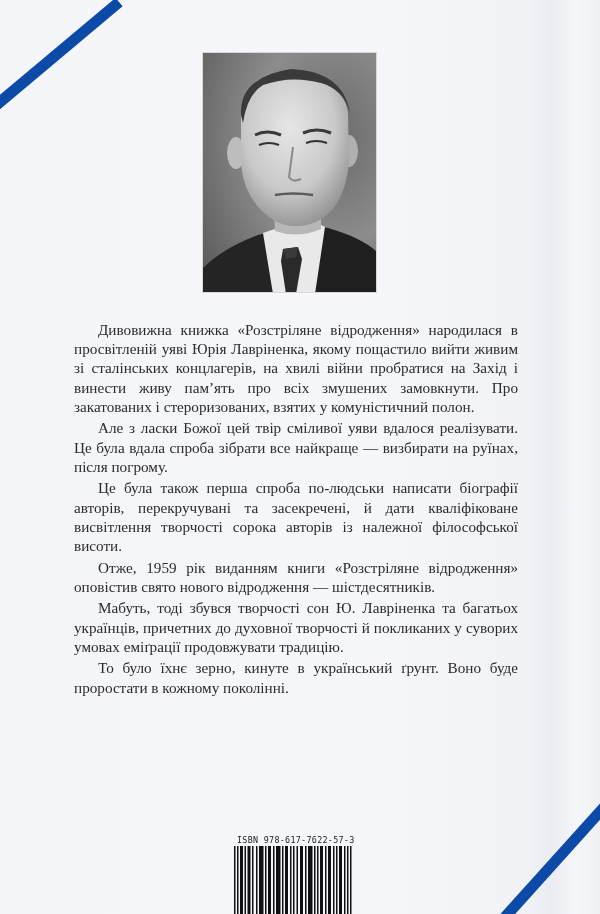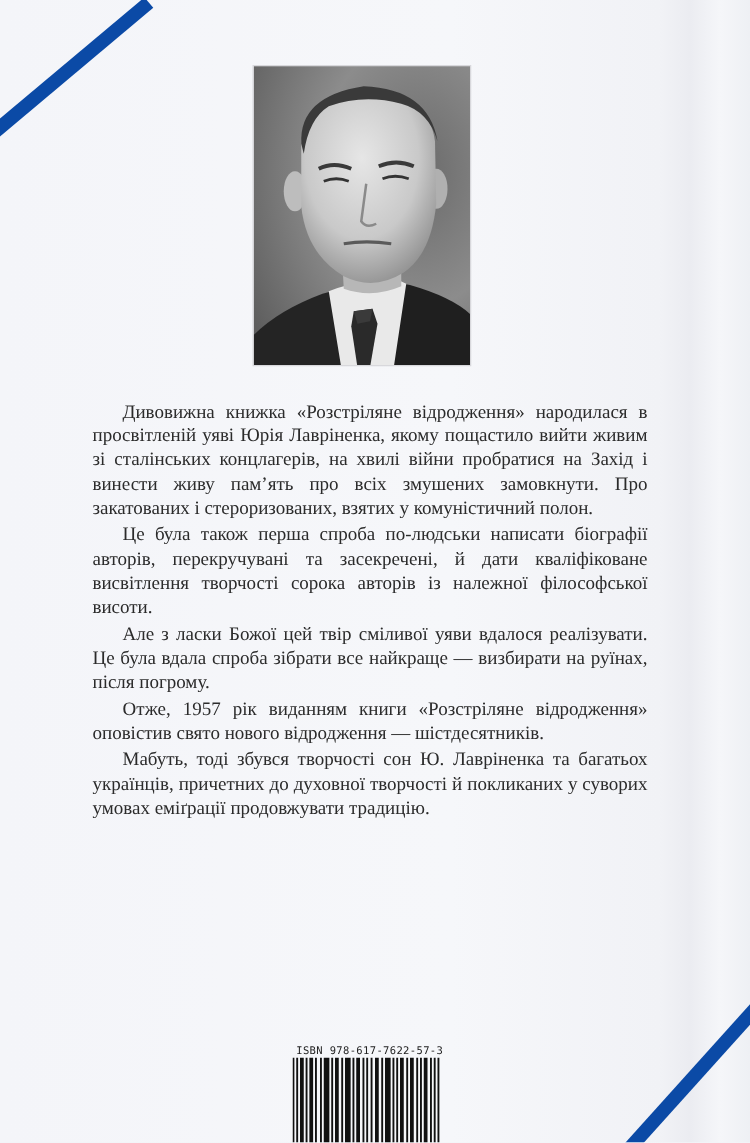--- a/index.html
+++ b/index.html
@@ -153,24 +153,25 @@
       <path d="M103 90 Q113 86 124 90" stroke="#333" stroke-width="2.2" fill="none"></path>
 
       <path d="M90 94 L86 124 Q90 130 98 126" stroke="#8a8a8a" stroke-width="2" fill="none"></path>
 
       <path d="M72 142 Q90 139 110 142" stroke="#5a5a5a" stroke-width="2.4" fill="none"></path>
     </svg>
   </div>
 
   <div class="text-block">
     <p>Дивовижна книжка «Розстріляне відродження» народилася в просвітленій уяві Юрія Лавріненка, якому пощастило вийти живим зі сталінських конц­лагерів, на хвилі війни пробратися на Захід і винести живу пам’ять про всіх змушених замовкнути. Про закатованих і стероризованих, взятих у комуністич­ний полон.</p>
+    <p>Але з ласки Божої цей твір сміливої уяви вдалося реалізувати. Це була вдала спроба зібрати все най­краще — визбирати на руїнах, після погрому.</p>
     <p>Це була також перша спроба по-людськи написа­ти біографії авторів, перекручувані та засекречені, й дати кваліфіковане висвітлення творчості сорока авторів із належної філософської висоти.</p>
-    <p>Але з ласки Божої цей твір сміливої уяви вдалося реалізувати. Це була вдала спроба зібрати все най­краще — визбирати на руїнах, після погрому.</p>
-    <p>Отже, 1957 рік виданням книги «Розстріляне від­родження» оповістив свято нового відродження — шістдесятників.</p>
+    <p>Отже, 1959 рік виданням книги «Розстріляне від­родження» оповістив свято нового відродження — шістдесятників.</p>
     <p>Мабуть, тоді збувся творчості сон Ю. Лавріненка та багатьох українців, причетних до духовної твор­чості й покликаних у суворих умовах еміґрації про­довжувати традицію.</p>
+    <p>То було їхнє зерно, кинуте в український ґрунт. Воно буде проростати в кожному поколінні.</p>
   </div>
 
   <div class="barcode-wrap">
     <div class="isbn-line">ISBN 978-617-7622-57-3</div>
     <svg class="bars" width="118" height="86" viewBox="0 0 118 86">
       <g fill="#111">
         <rect x="0" y="0" width="1.5" height="86"></rect>
         <rect x="3" y="0" width="1.5" height="86"></rect>
         <rect x="6" y="0" width="3" height="74"></rect>
         <rect x="10.5" y="0" width="1.5" height="74"></rect>

